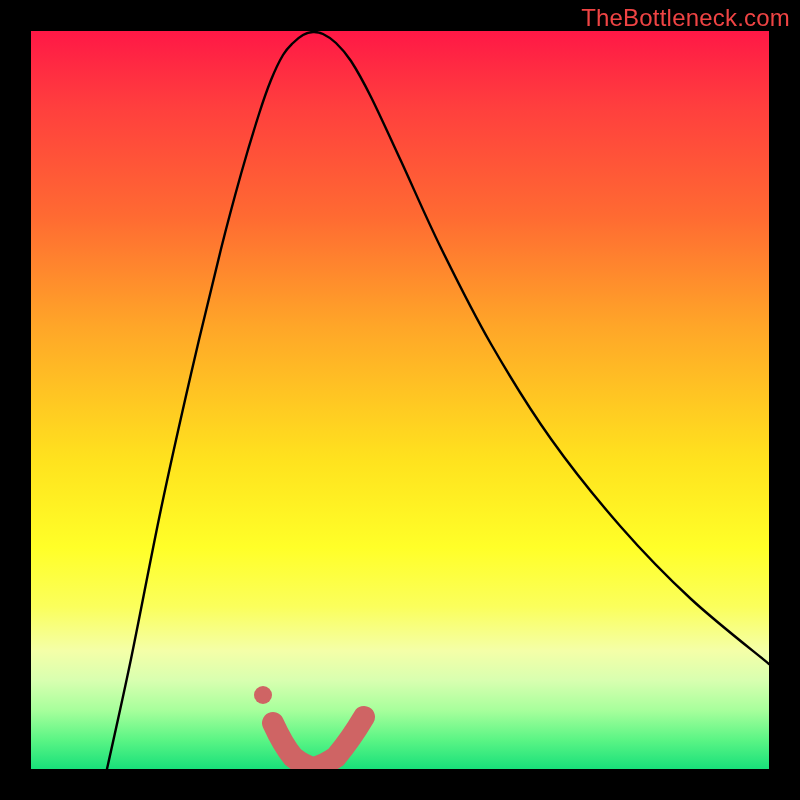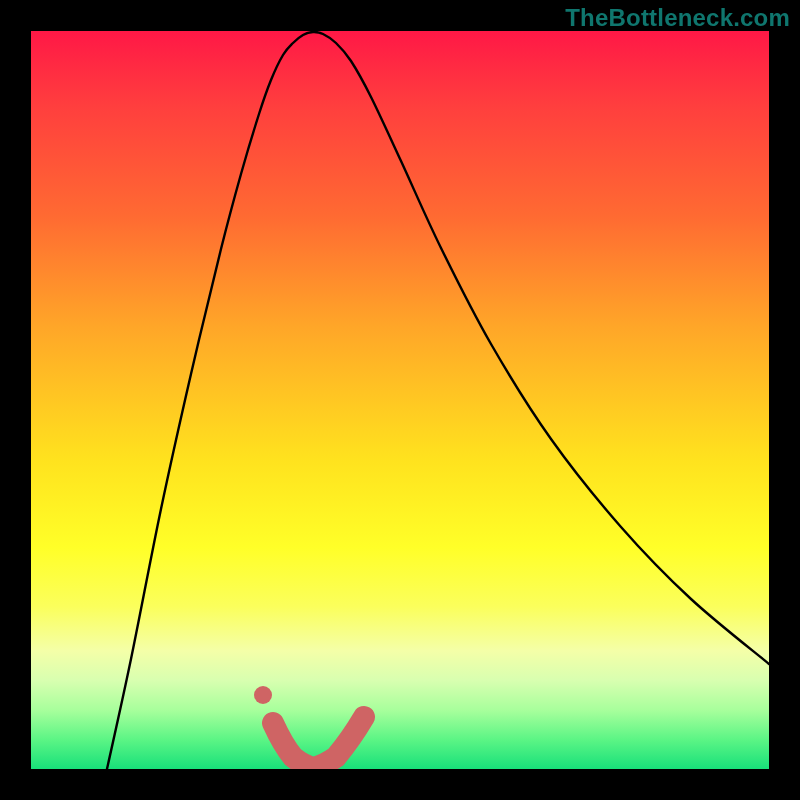--- a/index.html
+++ b/index.html
@@ -34,23 +34,23 @@
       #d8ffb0 88%,
       #a8ff9c 92%,
       #5cf585 96%,
       #18e07a 100%
     );
   }
   .watermark {
     position: absolute;
     top: 4px;
     right: 10px;
-    color: #0f766e;
+    color: #ef4444;
     font-size: 24px;
-    font-weight: 700;
+    font-weight: 400;
     letter-spacing: 0.2px;
     z-index: 5;
   }
   svg.curve {
     position: absolute;
     inset: 0;
     width: 100%;
     height: 100%;
   }
 </style>

